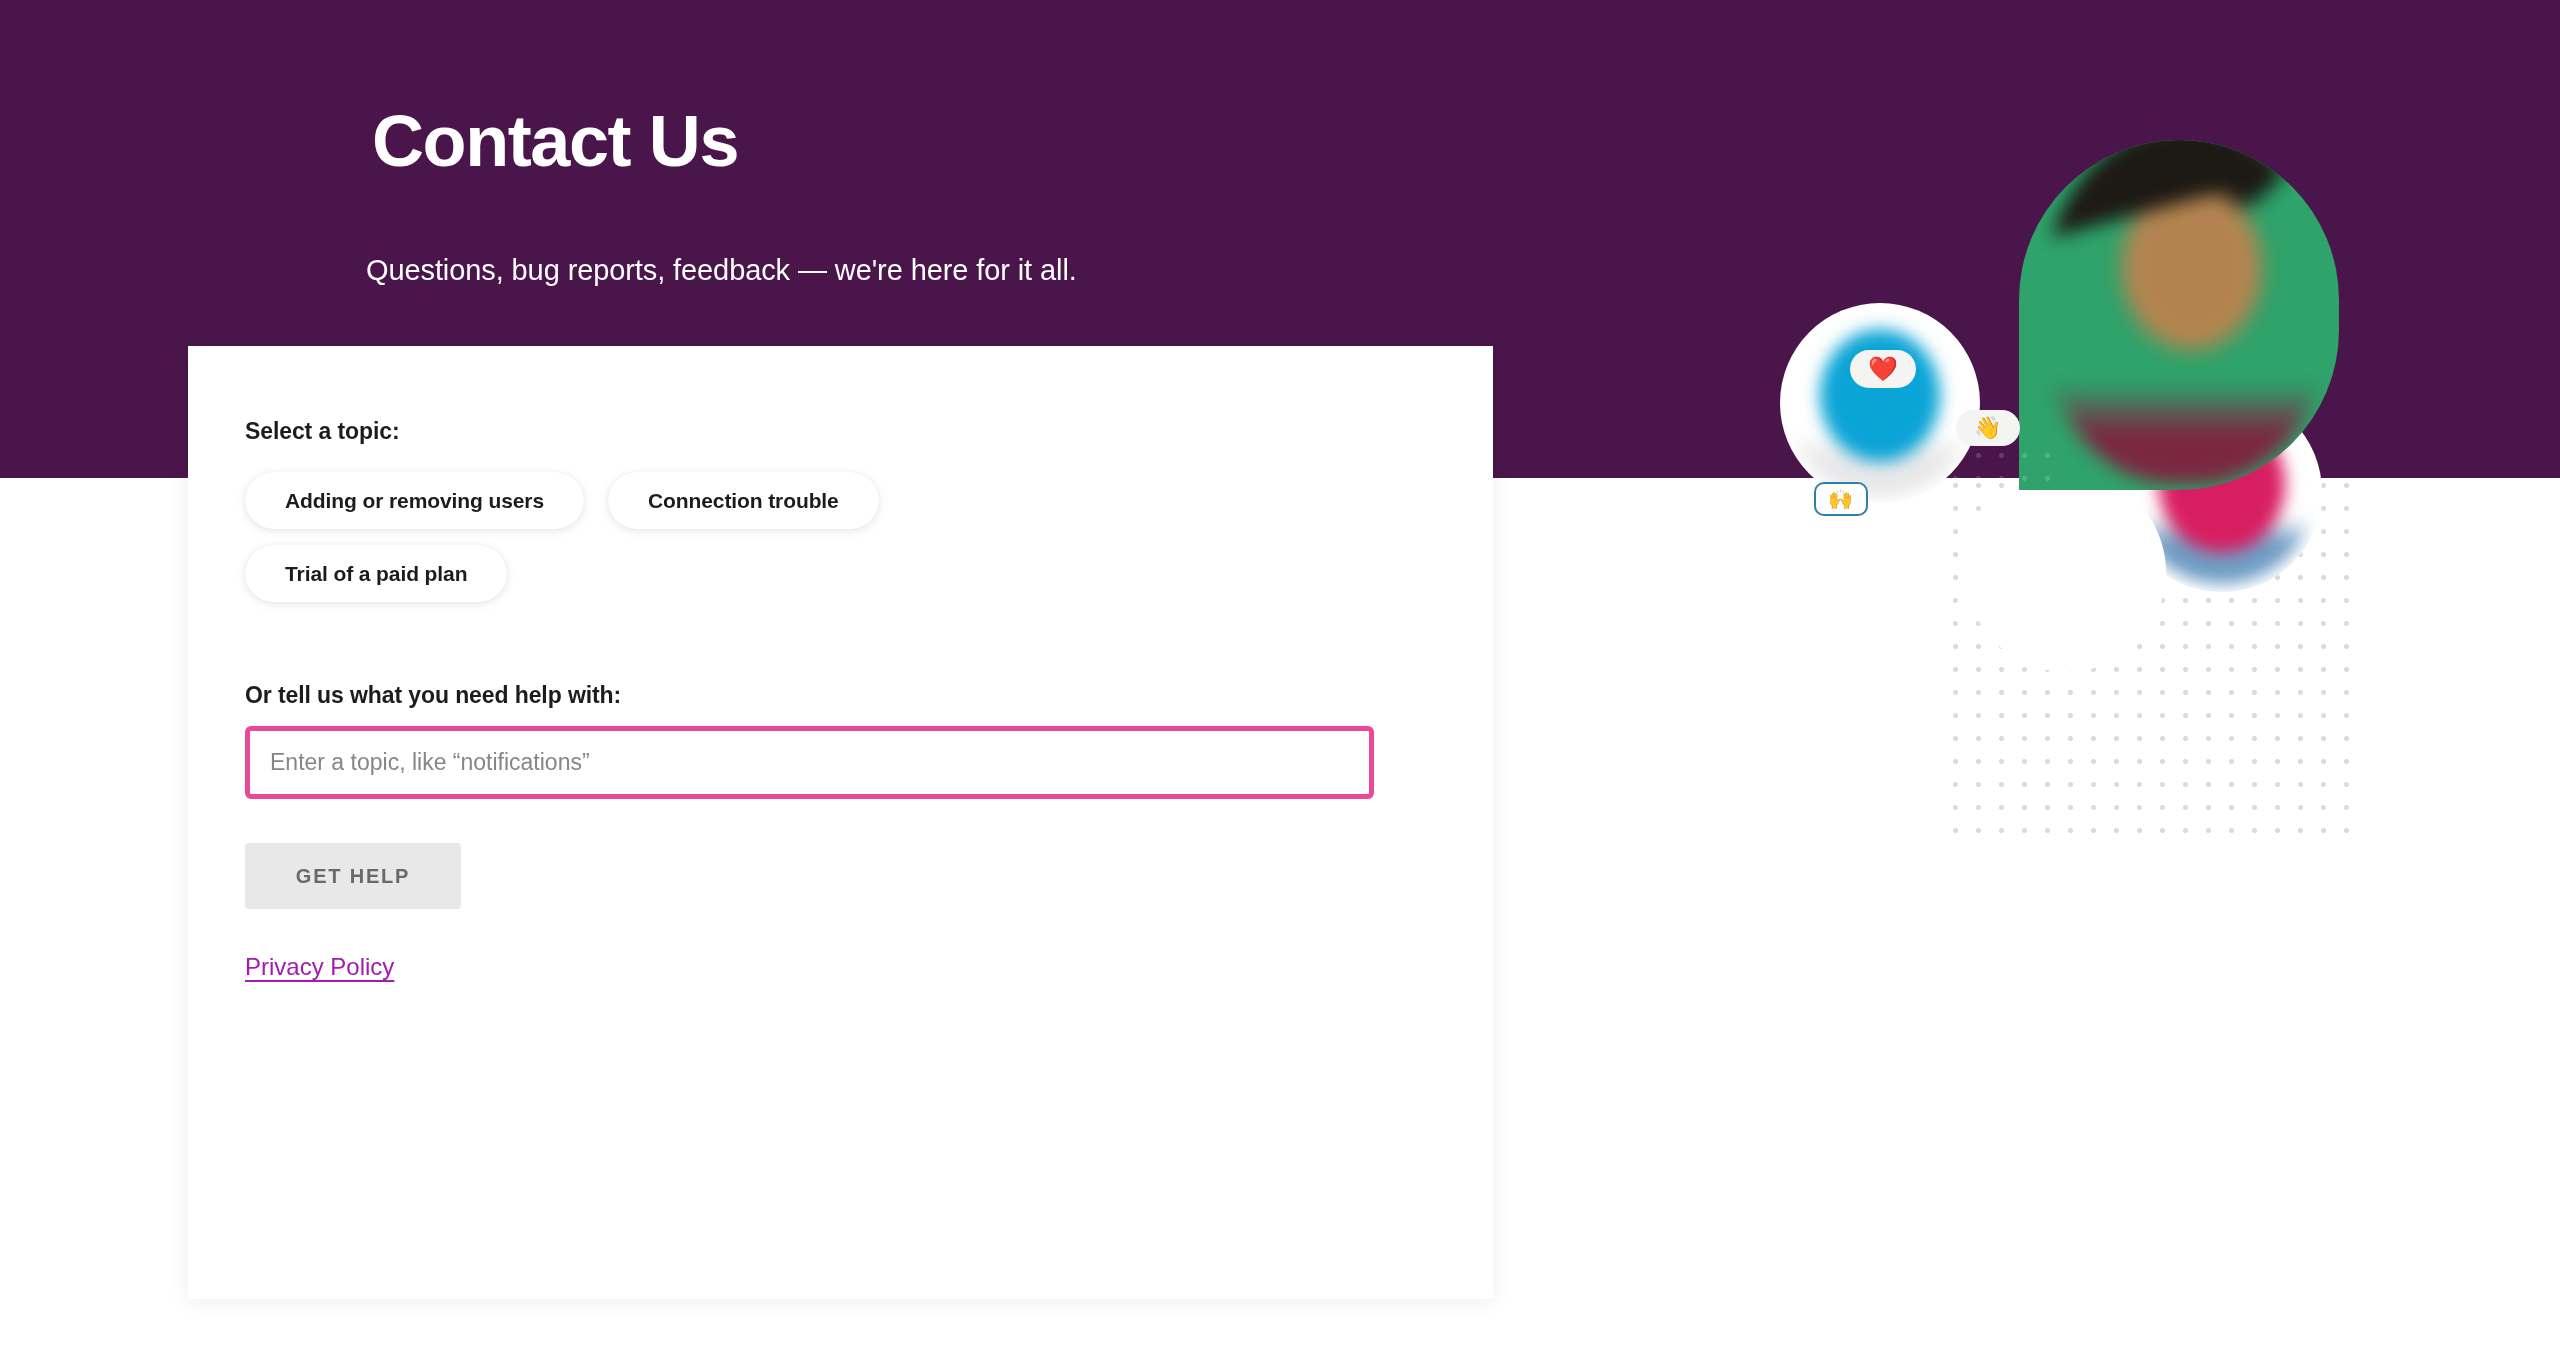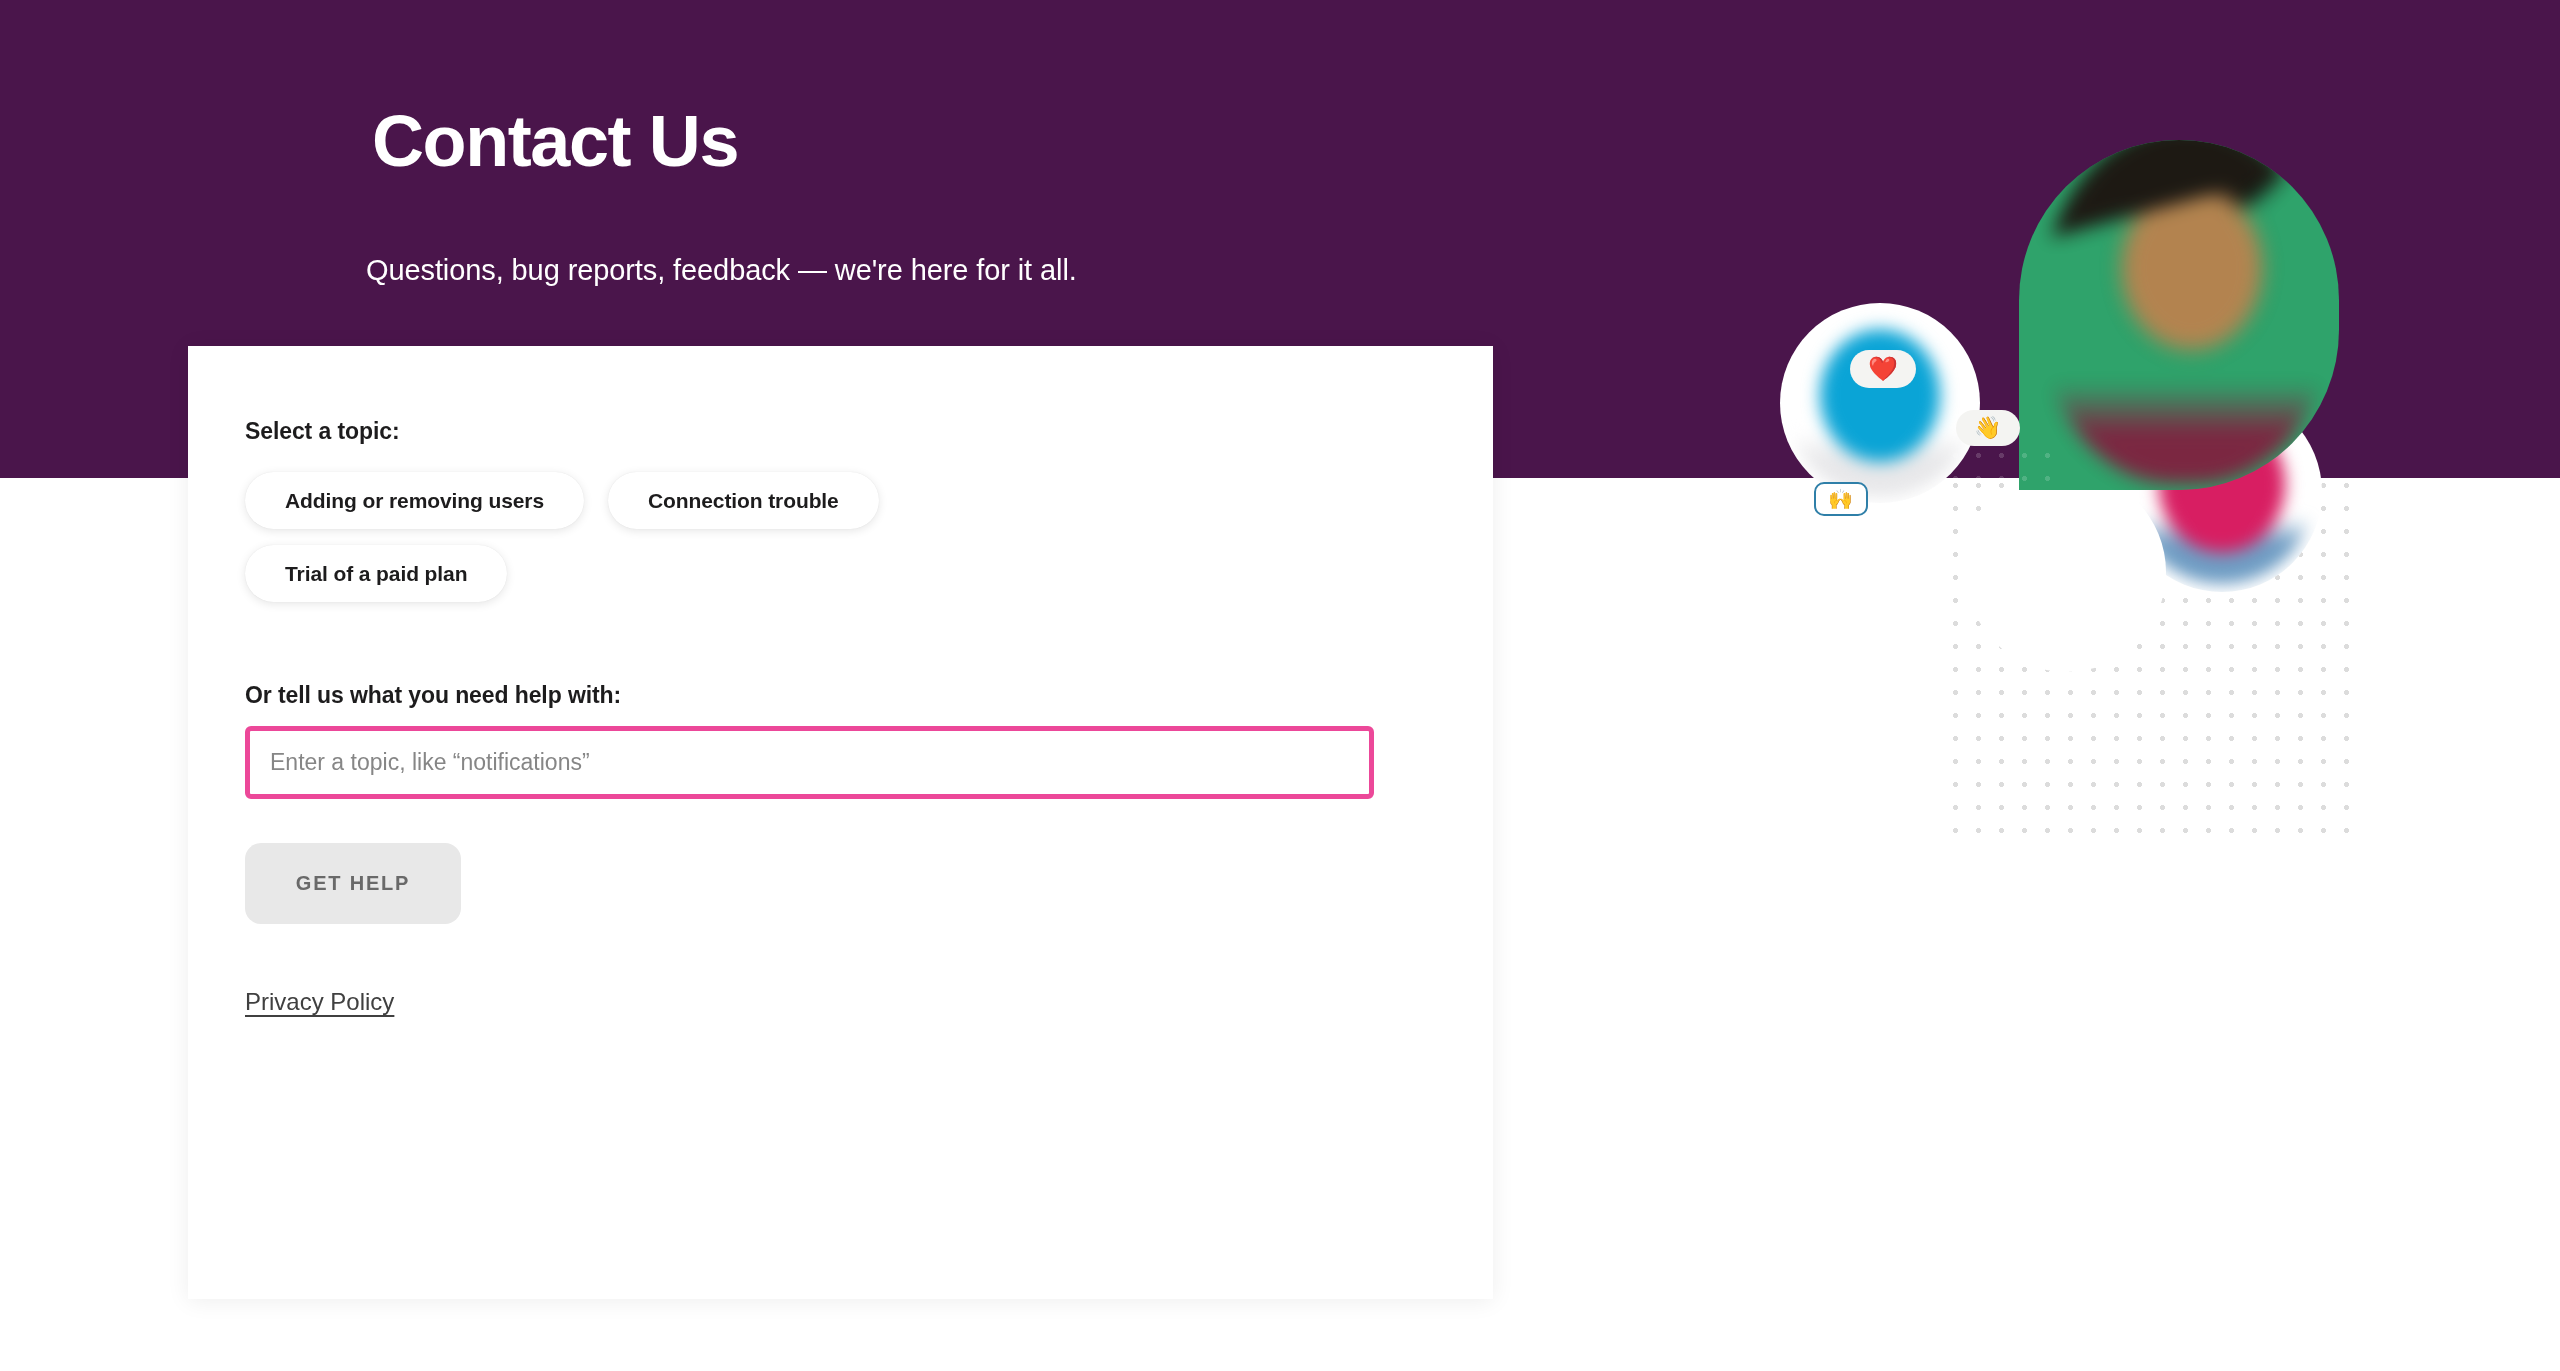--- a/index.html
+++ b/index.html
@@ -315,38 +315,38 @@
     opacity: 1;
   }
 
   
   .get-help-btn {
     display: inline-flex;
     align-items: center;
     justify-content: center;
     margin-top: 44px;
     width: 216px;
-    height: 81px;
+    height: 66px;
     border: none;
-    border-radius: 16px;
+    border-radius: 4px;
     background: #e8e8e8;
     color: #696969;
     font-family: "Liberation Sans", sans-serif;
     font-size: 20px;
     font-weight: 700;
     letter-spacing: 1.8px;
     cursor: pointer;
   }
 
   
   .privacy-link {
     display: inline-block;
-    margin-top: 64px;
+    margin-top: 44px;
     font-size: 24px;
-    color: #404040;
+    color: #a21caf;
     text-decoration: underline;
     text-underline-offset: 5px;
     cursor: pointer;
   }
 </style>
 </head>
 <body>
 
 <div class="hero-band"></div>
 

